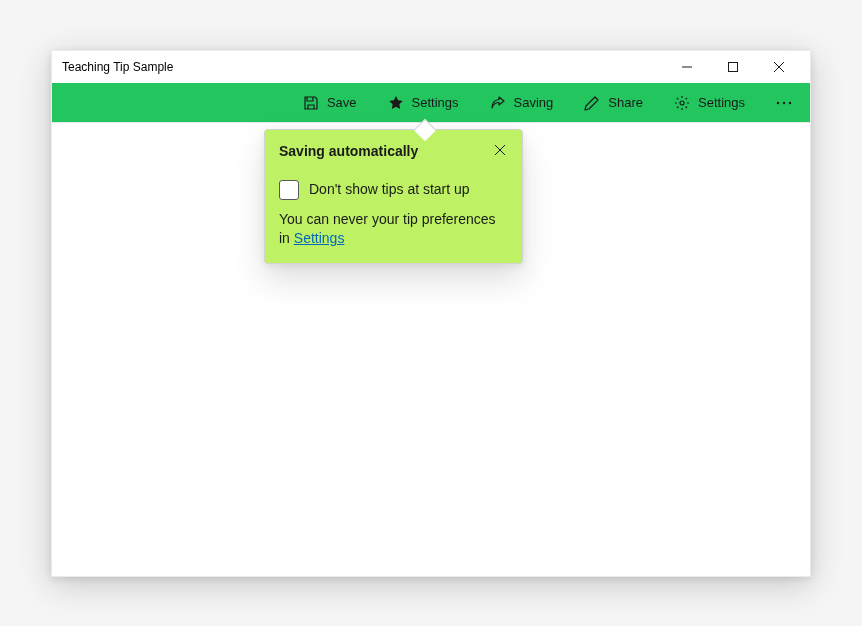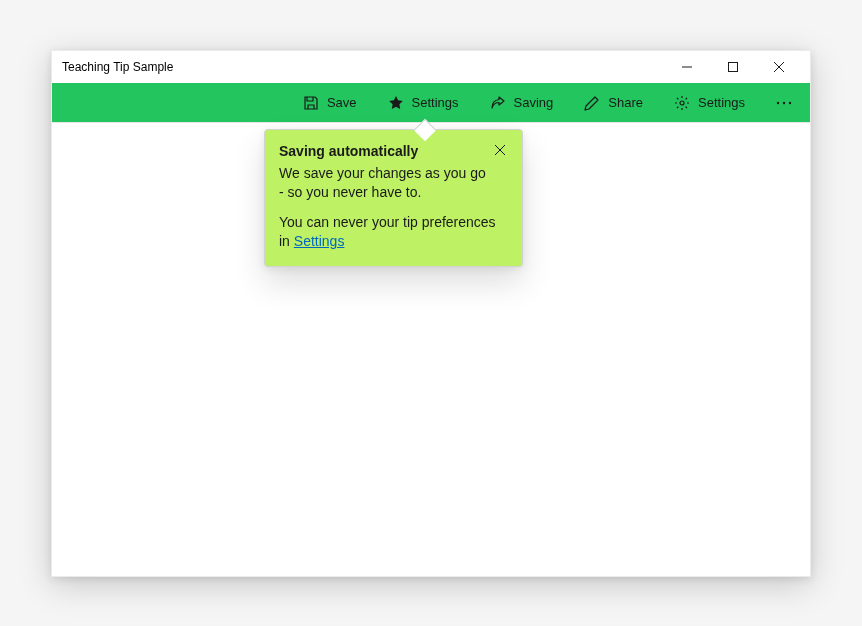--- a/index.html
+++ b/index.html
@@ -202,18 +202,21 @@
     <div class="tip-caret"></div>
     <div class="tip-header">
       <div class="tip-title">Saving automatically</div>
       <div class="tip-close">
         <svg viewBox="0 0 10 10">
             <line x1="0" y1="0" x2="10" y2="10" stroke="#1a1a1a" stroke-width="1"></line>
             <line x1="10" y1="0" x2="0" y2="10" stroke="#1a1a1a" stroke-width="1"></line>
           </svg>
       </div>
     </div>
-    <div class="tip-subtitle">We save your changes as you go - so you never have to.</div>
+    <div class="tip-checkbox-row">
+      <div class="fake-checkbox"></div>
+      <span>Don't show tips at start up</span>
+    </div>
     <div class="tip-footer">
       <span>You can never your tip preferences in </span><span class="tip-link">Settings</span>
     </div>
   </div>
 </div>
 
 </body></html>

